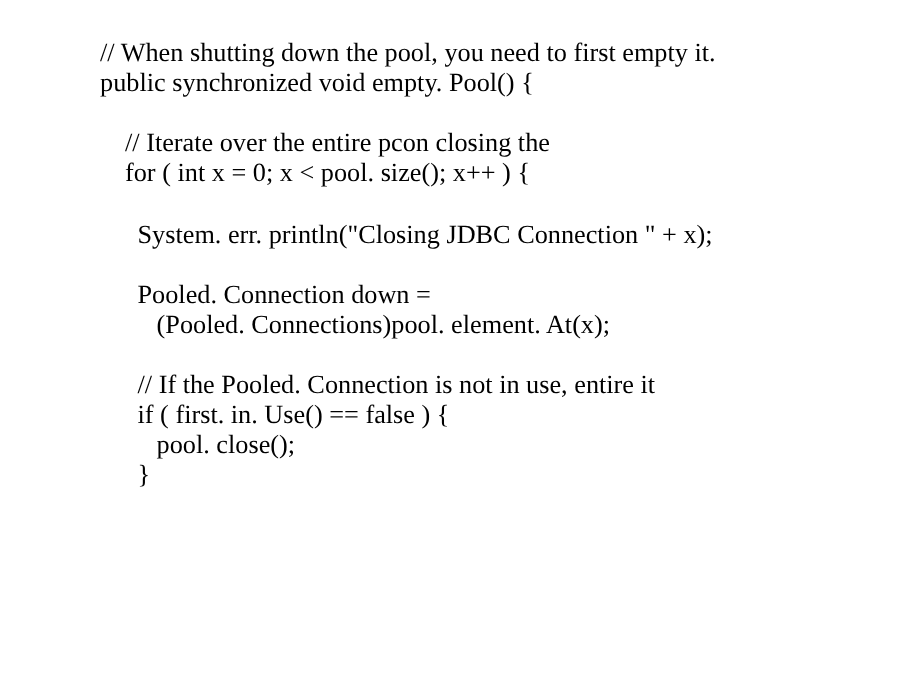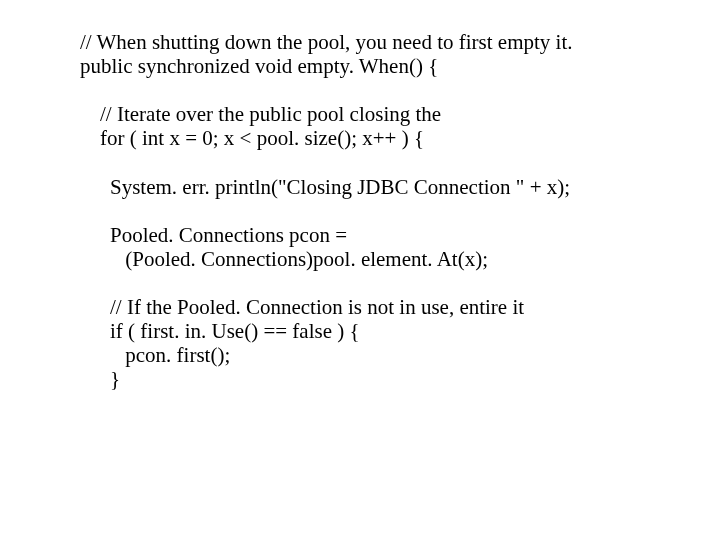--- a/index.html
+++ b/index.html
@@ -27,27 +27,27 @@
   }
   .indent-1 { padding-left: 20px; }
   .indent-2 { padding-left: 30px; }
   .indent-3 { padding-left: 40px; }
 </style>
 </head>
 <body>
 
 <div class="slide">
   <p class="code-line">// When shutting down the pool, you need to first empty it.</p>
-  <p class="code-line">public synchronized void empty. When() {</p>
+  <p class="code-line">public synchronized void empty. Pool() {</p>
   <div class="blank"></div>
-  <p class="code-line indent-1">// Iterate over the public pool closing the</p>
+  <p class="code-line indent-1">// Iterate over the entire pcon closing the</p>
   <p class="code-line indent-1">for ( int x = 0; x &lt; pool. size(); x++ ) {</p>
   <div class="blank"></div>
   <p class="code-line indent-2">System. err. println("Closing JDBC Connection " + x);</p>
   <div class="blank"></div>
-  <p class="code-line indent-2">Pooled. Connections pcon =</p>
+  <p class="code-line indent-2">Pooled. Connection down =</p>
   <p class="code-line indent-3"> (Pooled. Connections)pool. element. At(x);</p>
   <div class="blank"></div>
   <p class="code-line indent-2">// If the Pooled. Connection is not in use, entire it</p>
   <p class="code-line indent-2">if ( first. in. Use() == false ) {</p>
-  <p class="code-line indent-3"> pcon. first();</p>
+  <p class="code-line indent-3"> pool. close();</p>
   <p class="code-line indent-2">}</p>
 </div>
 
 </body></html>

